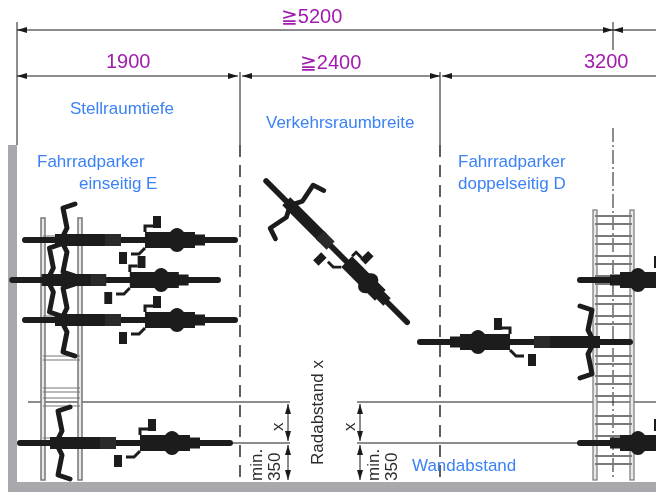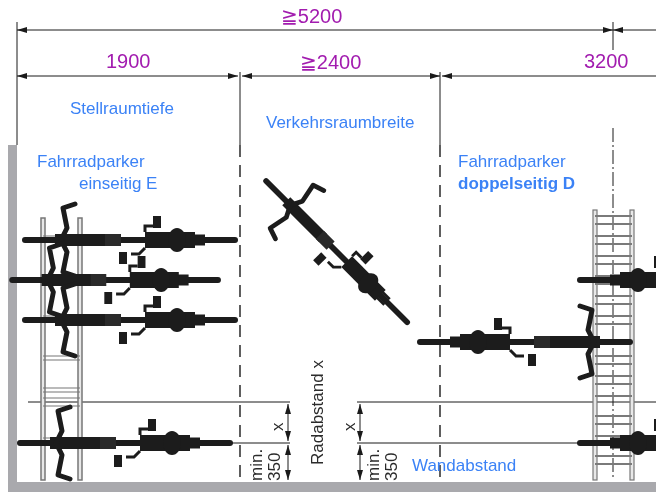--- a/index.html
+++ b/index.html
@@ -150,21 +150,21 @@
 <div class="dim" style="left:106px; top:50px;">1900</div>
 <div class="dim" style="left:300px; top:50px;">≧2400</div>
 <div class="dim" style="left:584px; top:50px;">3200</div>
 
 <div class="lbl" style="left:70px; top:99px;">Stellraumtiefe</div>
 <div class="lbl" style="left:266px; top:99px;margin-top:14px;">Verkehrsraumbreite</div>
 
 <div class="lbl" style="left:37px; top:152px;">Fahrradparker</div>
 <div class="lbl" style="left:37px; top:174px;margin-left:42px;">einseitig E</div>
 <div class="lbl" style="left:458px; top:152px;">Fahrradparker</div>
-<div class="lbl" style="left:458px; top:174px;font-weight:bold;">doppelseitig D</div>
+<div class="lbl" style="left:458px; top:174px;">doppelseitig D</div>
 
 <div class="vert" style="left:308px; top:465px;">Radabstand x</div>
 <div class="vert" style="left:268px; top:431px;">x</div>
 <div class="vert" style="left:340px; top:431px;">x</div>
 <div class="vert" style="left:247px; top:481px;">min.</div>
 <div class="vert" style="left:265px; top:481px;">350</div>
 <div class="vert" style="left:364px; top:481px;">min.</div>
 <div class="vert" style="left:382px; top:481px;">350</div>
 <div class="lbl" style="left:412px; top:456px;text-align:center;">Wandabstand</div>
 

